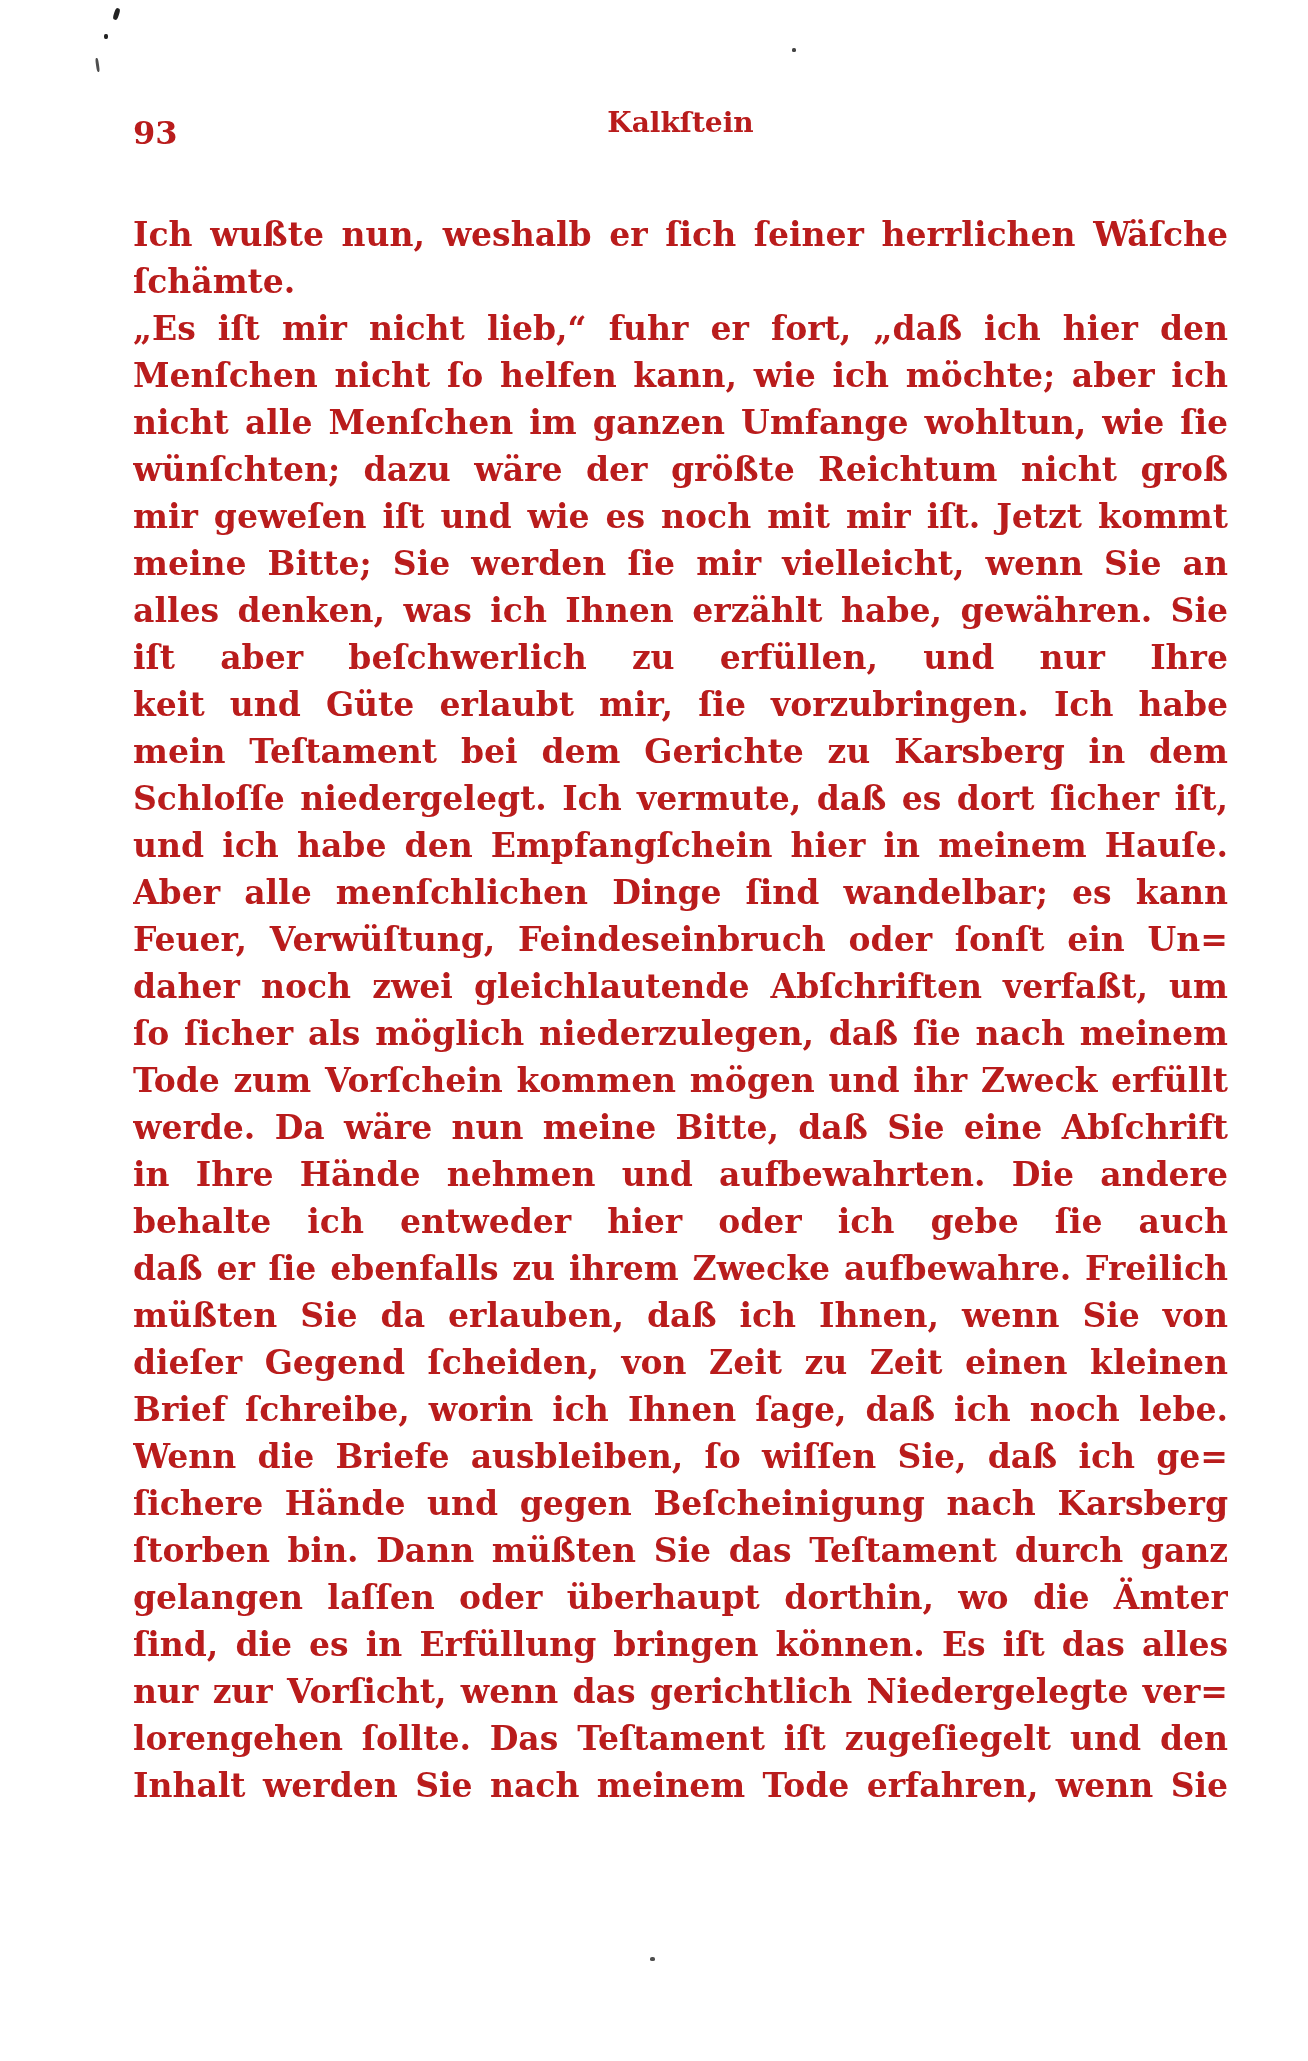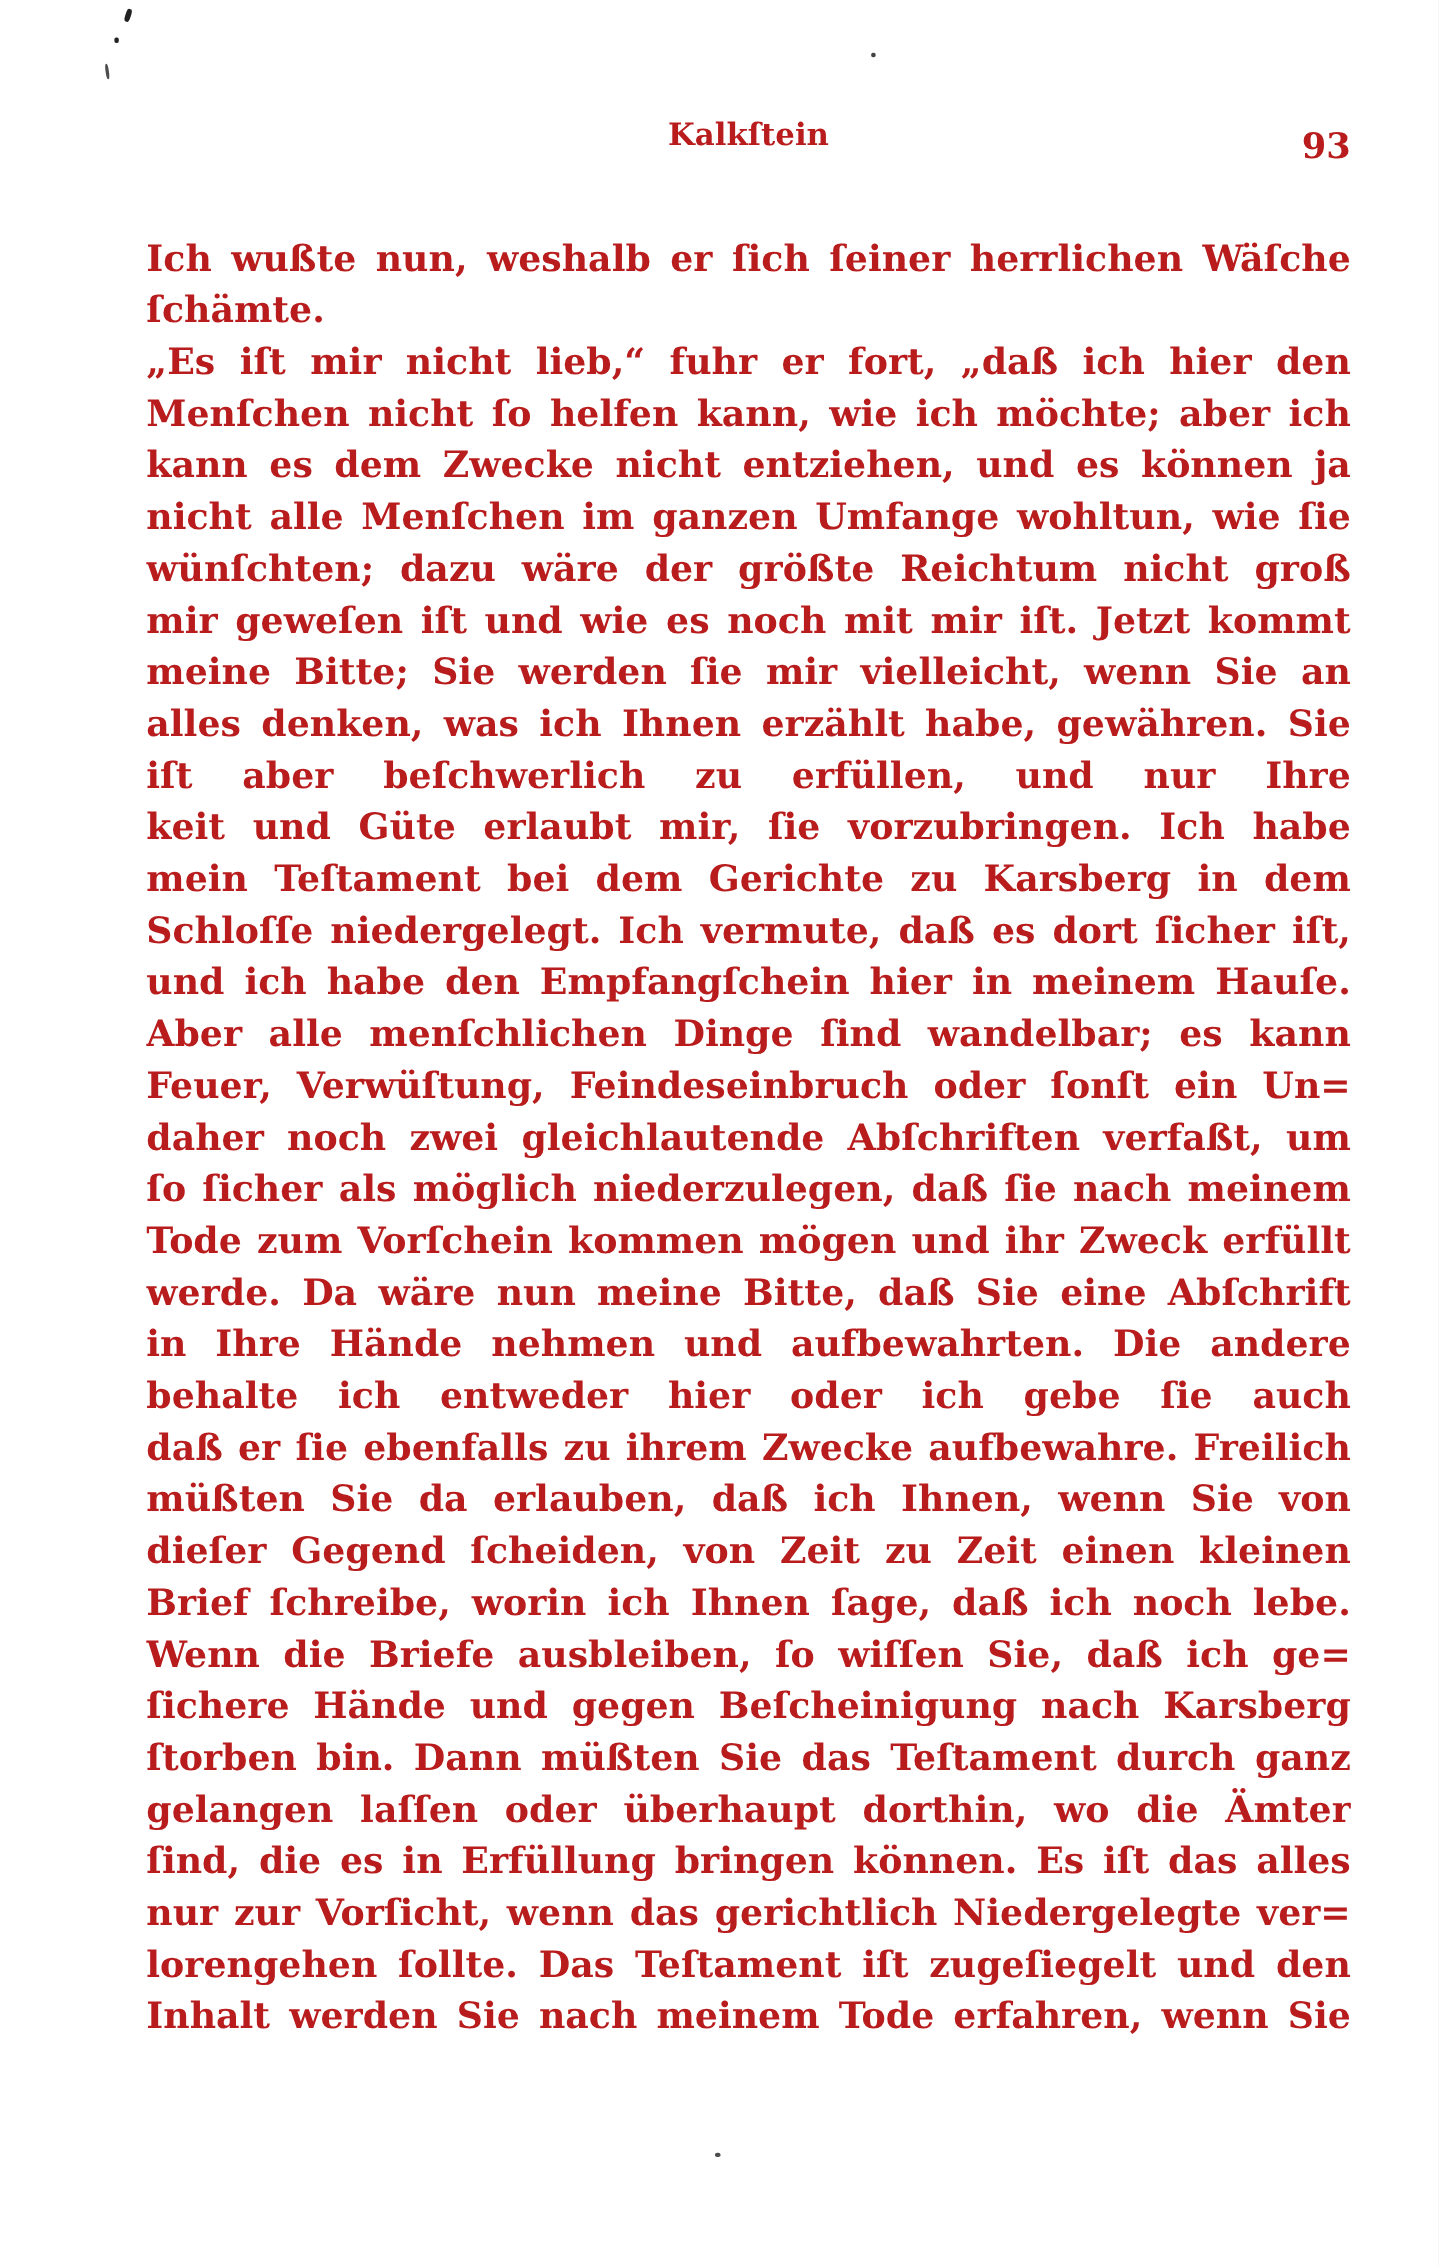--- a/index.html
+++ b/index.html
@@ -25,21 +25,21 @@
     font-size: 28px;
     font-weight: 700;
     letter-spacing: 0px;
     white-space: nowrap;
   }
   .page-number {
     position: absolute;
     left: 133px;
     top: 114px;
     width: 1095px;
-    text-align: right;
+    text-align: left;
     font-size: 32px;
     font-weight: 700;
   }
   .body-text {
     position: absolute;
     left: 133px;
     top: 211px;
     width: 1095px;
     font-size: 33px;
     font-weight: 700;
@@ -73,21 +73,20 @@
 
   <div class="header-title">Kalkſtein</div>
 
   <div class="page-number">93</div>
 
   <div class="body-text">
       <div class="body-line">Ich wußte nun, weshalb er ſich ſeiner herrlichen Wäſche</div>
       <div class="body-line no-justify">ſchämte.</div>
       <div class="body-line">„Es iſt mir nicht lieb,“ fuhr er fort, „daß ich hier den</div>
       <div class="body-line">Menſchen nicht ſo helfen kann, wie ich möchte; aber ich</div>
-      <div class="body-line">kann es dem Zwecke nicht entziehen, und es können ja</div>
       <div class="body-line">nicht alle Menſchen im ganzen Umfange wohltun, wie ſie</div>
       <div class="body-line">wünſchten; dazu wäre der größte Reichtum nicht groß genug.</div>
       <div class="body-line">mir geweſen iſt und wie es noch mit mir iſt. Jetzt kommt</div>
       <div class="body-line">meine Bitte; Sie werden ſie mir vielleicht, wenn Sie an</div>
       <div class="body-line">alles denken, was ich Ihnen erzählt habe, gewähren. Sie</div>
       <div class="body-line">iſt aber beſchwerlich zu erfüllen, und nur Ihre Freundlich=</div>
       <div class="body-line">keit und Güte erlaubt mir, ſie vorzubringen. Ich habe</div>
       <div class="body-line">mein Teſtament bei dem Gerichte zu Karsberg in dem</div>
       <div class="body-line">Schloſſe niedergelegt. Ich vermute, daß es dort ſicher iſt,</div>
       <div class="body-line">und ich habe den Empfangſchein hier in meinem Hauſe.</div>

